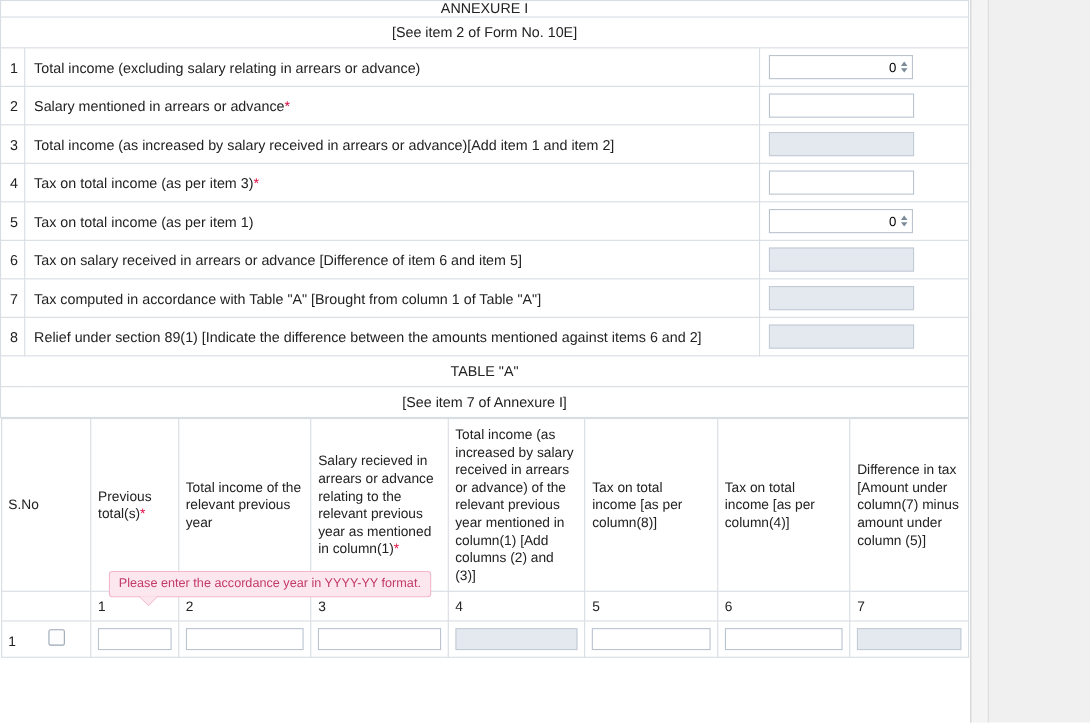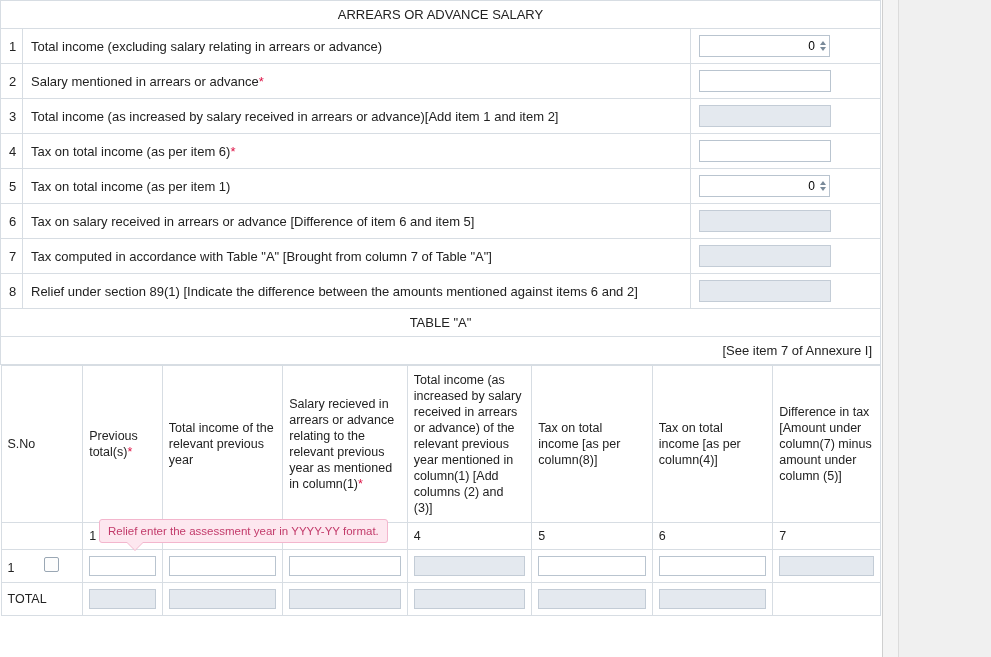--- a/index.html
+++ b/index.html
@@ -133,21 +133,21 @@
   .spin-btns i.up { border-bottom: 4px solid #7a8a99; }
   .spin-btns i.dn { border-top: 4px solid #7a8a99; }
   .tableA-title {
     background: #f3f7fa;
     text-align: center;
     font-size: 13px;
     padding: 7px 0;
   }
   .subhdr {
     background: #ffffff;
-    text-align: right;
+    text-align: center;
     font-size: 13px;
     padding: 7px 0;
   }
   table.inner {
     border-collapse: collapse;
     width: 100%;
     table-layout: fixed;
   }
   table.inner td, table.inner th {
     border: 1px solid #d7dde3;
@@ -240,21 +240,24 @@
 
   <div class="form-wrap">
     <table class="annexure">
       <colgroup>
         <col style="width:22px">
         <col>
         <col style="width:190px">
       </colgroup>
       <tbody>
         <tr>
-          <td class="hdr-band" colspan="3">ARREARS OR ADVANCE SALARY</td>
+          <td class="hdr-band clip" colspan="3">ANNEXURE I</td>
+        </tr>
+        <tr>
+          <td class="hdr-band" colspan="3">[See item 2 of Form No. 10E]</td>
         </tr>
 
         <tr>
           <td class="num-col">1</td>
           <td class="desc-col"><span>Total income (excluding salary relating in arrears or advance)</span></td>
           <td class="val-col">
             <span class="spin-wrap">
               <input class="spin" type="text" value="0" style="">
               <span class="spin-btns">
                   <i class="up"></i>
@@ -275,21 +278,21 @@
         <tr>
           <td class="num-col">3</td>
           <td class="desc-col"><span>Total income (as increased by salary received in arrears or advance)[Add item 1 and item 2]</span></td>
           <td class="val-col">
             <input class="txt wide ro" type="text" readonly="" value="" style="">
           </td>
         </tr>
 
         <tr>
           <td class="num-col">4</td>
-          <td class="desc-col"><span>Tax on total income (as per item 6)</span><span class="req">*</span></td>
+          <td class="desc-col"><span>Tax on total income (as per item 3)</span><span class="req">*</span></td>
           <td class="val-col">
             <input class="txt wide" type="text" value="" style="">
           </td>
         </tr>
 
         <tr>
           <td class="num-col">5</td>
           <td class="desc-col"><span>Tax on total income (as per item 1)</span></td>
           <td class="val-col">
             <span class="spin-wrap">
@@ -305,21 +308,21 @@
         <tr>
           <td class="num-col">6</td>
           <td class="desc-col"><span>Tax on salary received in arrears or advance [Difference of item 6 and item 5]</span></td>
           <td class="val-col">
             <input class="txt wide ro" type="text" readonly="" value="" style="">
           </td>
         </tr>
 
         <tr>
           <td class="num-col">7</td>
-          <td class="desc-col"><span>Tax computed in accordance with Table "A" [Brought from column 7 of Table "A"]</span></td>
+          <td class="desc-col"><span>Tax computed in accordance with Table "A" [Brought from column 1 of Table "A"]</span></td>
           <td class="val-col">
             <input class="txt wide ro" type="text" readonly="" value="" style="">
           </td>
         </tr>
 
         <tr>
           <td class="num-col">8</td>
           <td class="desc-col"><span>Relief under section 89(1) [Indicate the difference between the amounts mentioned against items 6 and 2]</span></td>
           <td class="val-col">
             <input class="txt wide ro" type="text" readonly="" value="" style="">
@@ -389,49 +392,27 @@
                   <td style="vertical-align:middle">
                     <input class="cell-input" type="text" value="" style="">
                   </td>
                   <td style="vertical-align:middle">
                     <input class="cell-input" type="text" value="" style="">
                   </td>
                   <td style="vertical-align:middle">
                     <input class="cell-input ro" type="text" readonly="" value="" style="">
                   </td>
                 </tr>
-                <tr>
-                  <td class="total-label" style="vertical-align:middle">TOTAL</td>
-                  <td style="vertical-align:middle">
-                    <input class="cell-input ro" type="text" readonly="" value="" style="">
-                  </td>
-                  <td style="vertical-align:middle">
-                    <input class="cell-input ro" type="text" readonly="" value="" style="">
-                  </td>
-                  <td style="vertical-align:middle">
-                    <input class="cell-input ro" type="text" readonly="" value="" style="">
-                  </td>
-                  <td style="vertical-align:middle">
-                    <input class="cell-input ro" type="text" readonly="" value="" style="">
-                  </td>
-                  <td style="vertical-align:middle">
-                    <input class="cell-input ro" type="text" readonly="" value="" style="">
-                  </td>
-                  <td style="vertical-align:middle">
-                    <input class="cell-input ro" type="text" readonly="" value="" style="">
-                  </td>
-                  <td style="border-left:1px solid #d7dde3"></td>
-                </tr>
 
               </tbody>
             </table>
           </td>
         </tr>
       </tbody>
     </table>
   </div>
 
   <div class="tip">
-    <span>Relief enter the assessment year in YYYY-YY format.</span>
+    <span>Please enter the accordance year in YYYY-YY format.</span>
     <span class="arrow"></span>
   </div>
 
 </div>
 
 </body></html>

